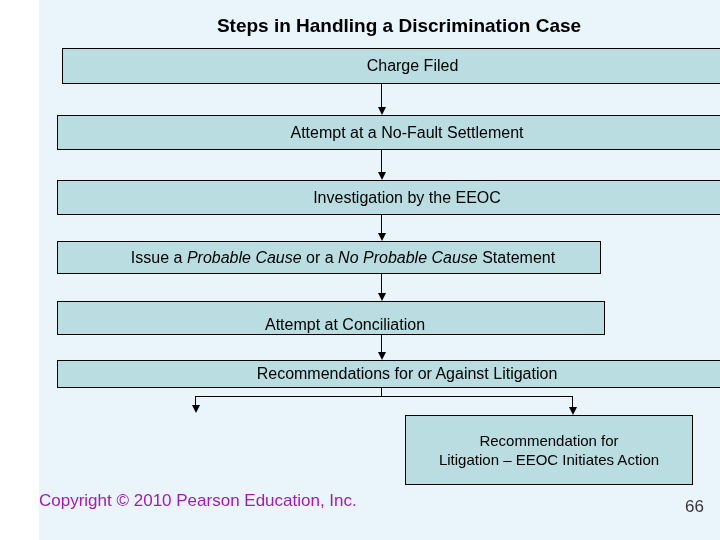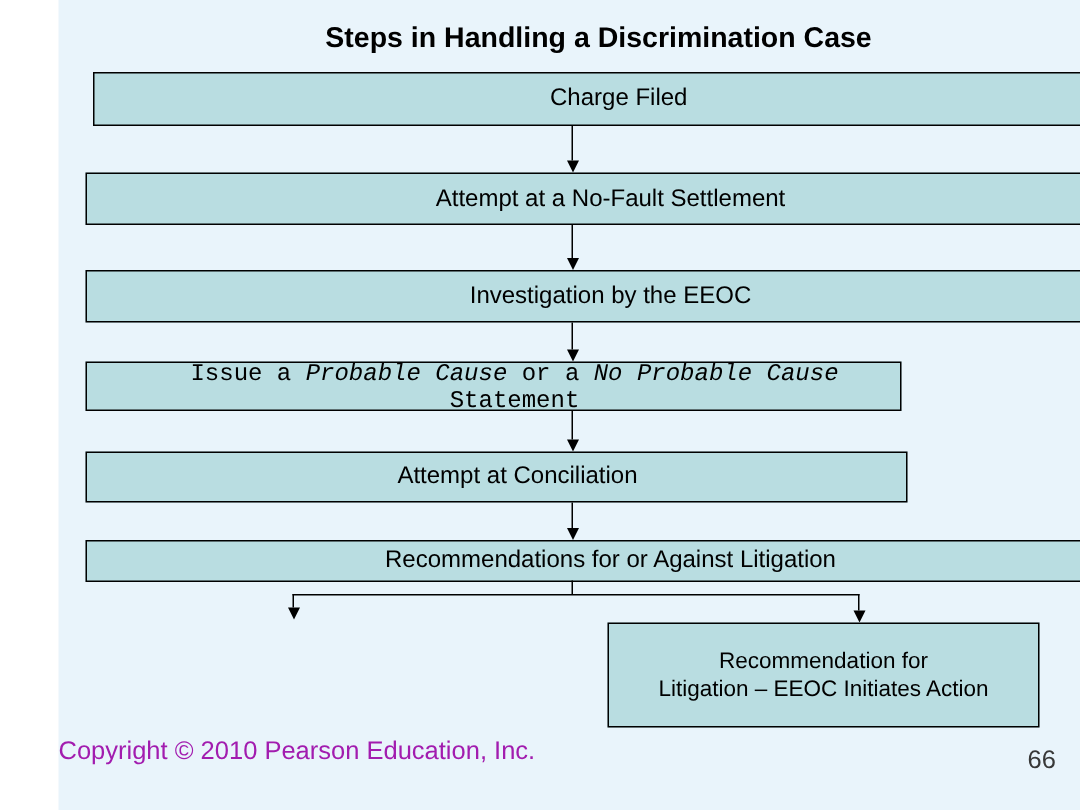--- a/index.html
+++ b/index.html
@@ -30,22 +30,22 @@
     justify-content: center;
     text-align: center;
     font-size: 16px;
     color: #000;
     box-sizing: border-box;
     padding-left: 28px;
   }
   .step1 { left: 23px; top: 48px;  width: 673px; height: 36px; }
   .step2 { left: 18px; top: 115px; width: 672px; height: 35px; }
   .step3 { left: 18px; top: 180px; width: 672px; height: 35px; align-items: center; }
-  .step4 { left: 18px; top: 241px; width: 544px; height: 33px; font-family: Liberation Mono, monospace; }
-  .step5 { left: 18px; top: 301px; width: 548px; height: 34px; }
+  .step4 { left: 18px; top: 241px; width: 544px; height: 33px; }
+  .step5 { left: 18px; top: 301px; width: 548px; height: 34px; align-items: flex-end; }
   .step6 { left: 18px; top: 360px; width: 672px; height: 28px; }
   .flow-box em { font-style: italic; }
   .outcome {
     font-size: 15px;
     line-height: 1.28;
     white-space: pre-line;
     padding: 2px 4px;
   }
   .outcome-left  { left: 17px;  top: 413px; width: 324px; height: 73px; border-width: 2.5px; }
   .outcome-right { left: 366px; top: 415px; width: 288px; height: 70px; }

